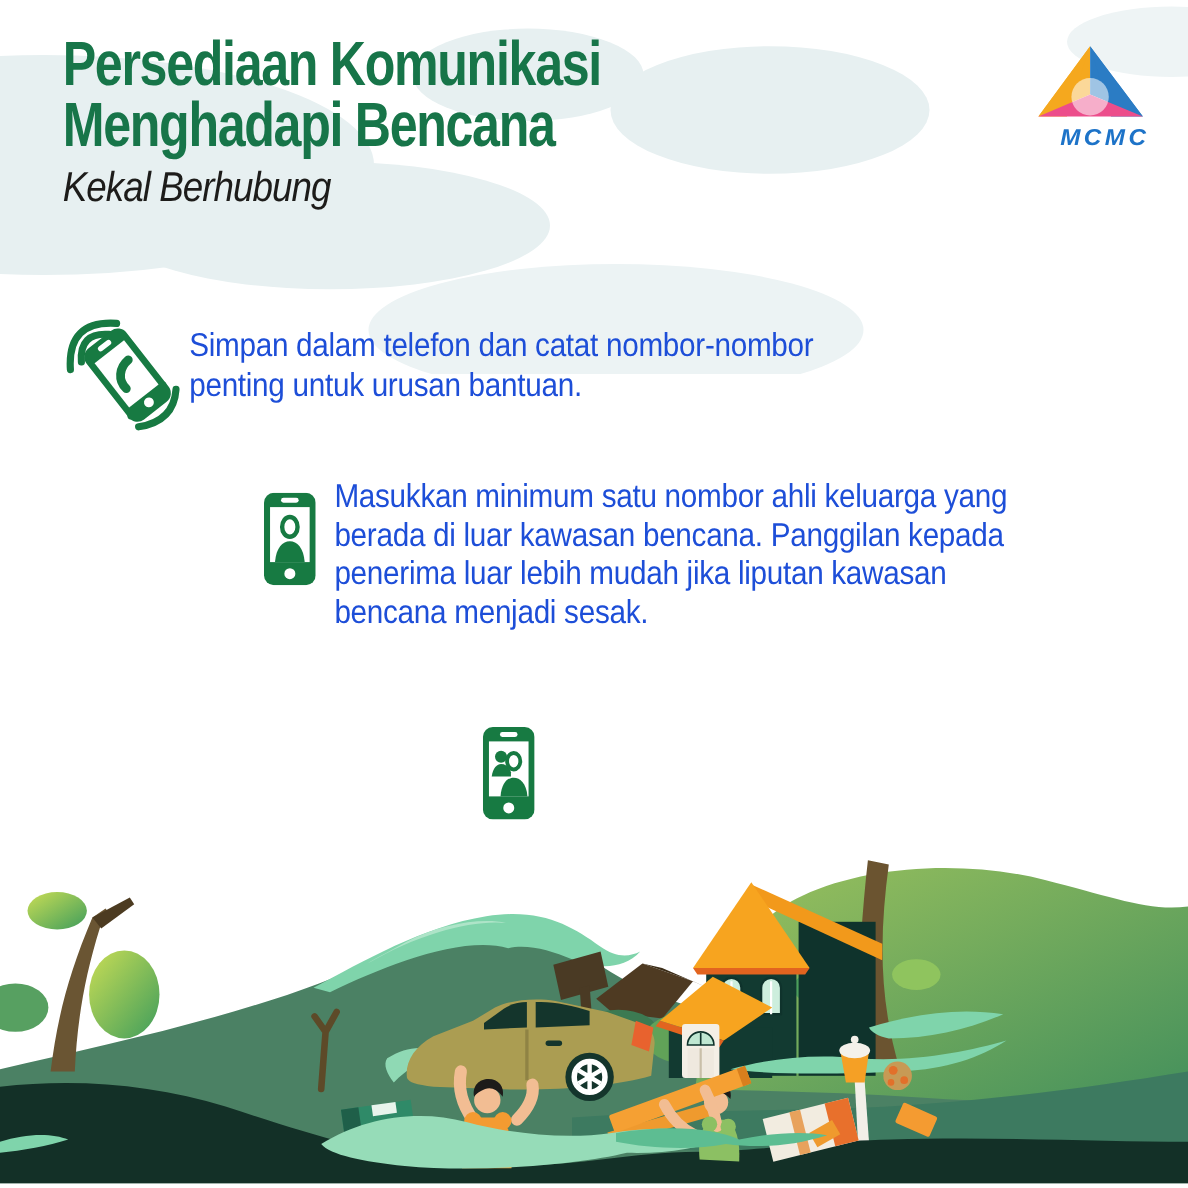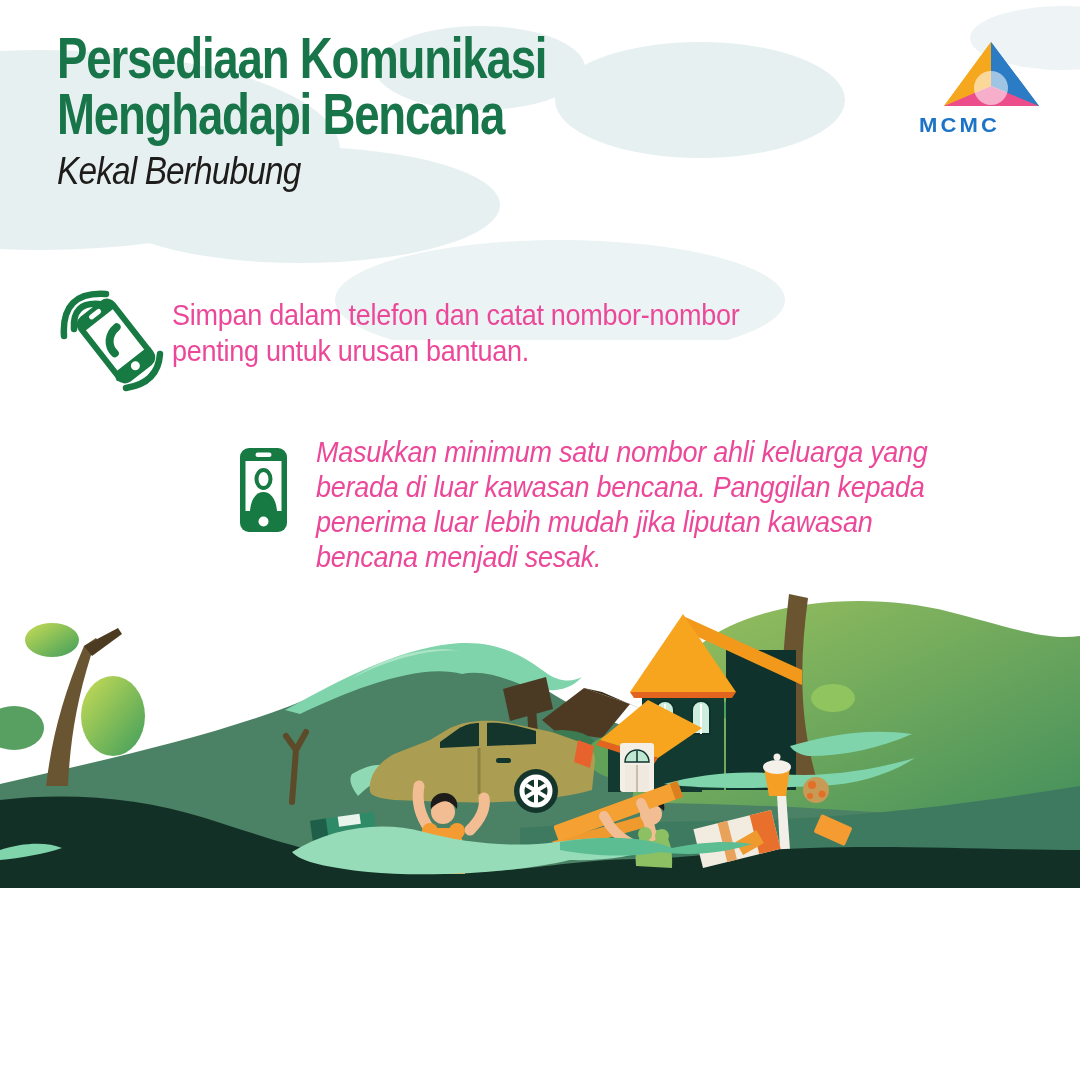--- a/index.html
+++ b/index.html
@@ -1,34 +1,34 @@
 <!DOCTYPE html>
 <html><head>
 <meta charset="utf-8">
 <style>
   html,body{margin:0;padding:0;}
   body{width:1080px;height:1080px;background:#ffffff;overflow:hidden;position:relative;
        font-family:"Liberation Sans","DejaVu Sans",sans-serif;}
-  .canvas{position:absolute;inset:0;width:1080px;height:888px;}
+  .canvas{position:absolute;inset:0;width:1080px;height:1076px;}
   svg.bg{position:absolute;left:0;top:0;}
   .title{position:absolute;left:57px;top:30px;color:#177549;font-weight:bold;
          font-size:57px;line-height:56px;letter-spacing:-1.5px;
          transform:scaleX(0.80);transform-origin:left top;white-space:nowrap;}
   .subtitle{position:absolute;left:57px;top:150px;color:#1d1c1a;font-style:italic;
             font-size:38px;letter-spacing:-1px;transform:scaleX(0.88);
             transform-origin:left top;white-space:nowrap;}
-  .logo{position:absolute;left:922px;top:30px;width:120px;text-align:left;}
+  .logo{position:absolute;left:922px;top:30px;width:120px;text-align:right;font-style:italic;}
   .logo-text{color:#1d73c8;font-weight:bold;font-size:21px;letter-spacing:3px;
              margin-top:1px;transform:scaleX(1.05);transform-origin:center top;}
   .tip-icon{position:absolute;}
-  .tip-text{position:absolute;color:#ec4899;font-size:30px;line-height:36px;}
+  .tip-text{position:absolute;color:#1d4ed8;font-size:30px;line-height:36px;}
   .tip-text div{white-space:nowrap;transform:scaleX(0.90);transform-origin:left top;
                 letter-spacing:-0.3px;}
   #tip1-text{left:172px;top:297px;}
-  #tip2-text{left:316px;top:434px;line-height:35px;font-style:italic;}
+  #tip2-text{left:304px;top:434px;line-height:35px;}
   #tip3-text{left:504px;top:658px;}
   #tip1-icon{left:60px;top:290px;}
   #tip2-icon{left:240px;top:448px;}
   #tip3-icon{left:439px;top:661px;}
   svg.scene{position:absolute;left:0;bottom:0;}
 </style>
 </head>
 <body>
 
 <div class="canvas">

